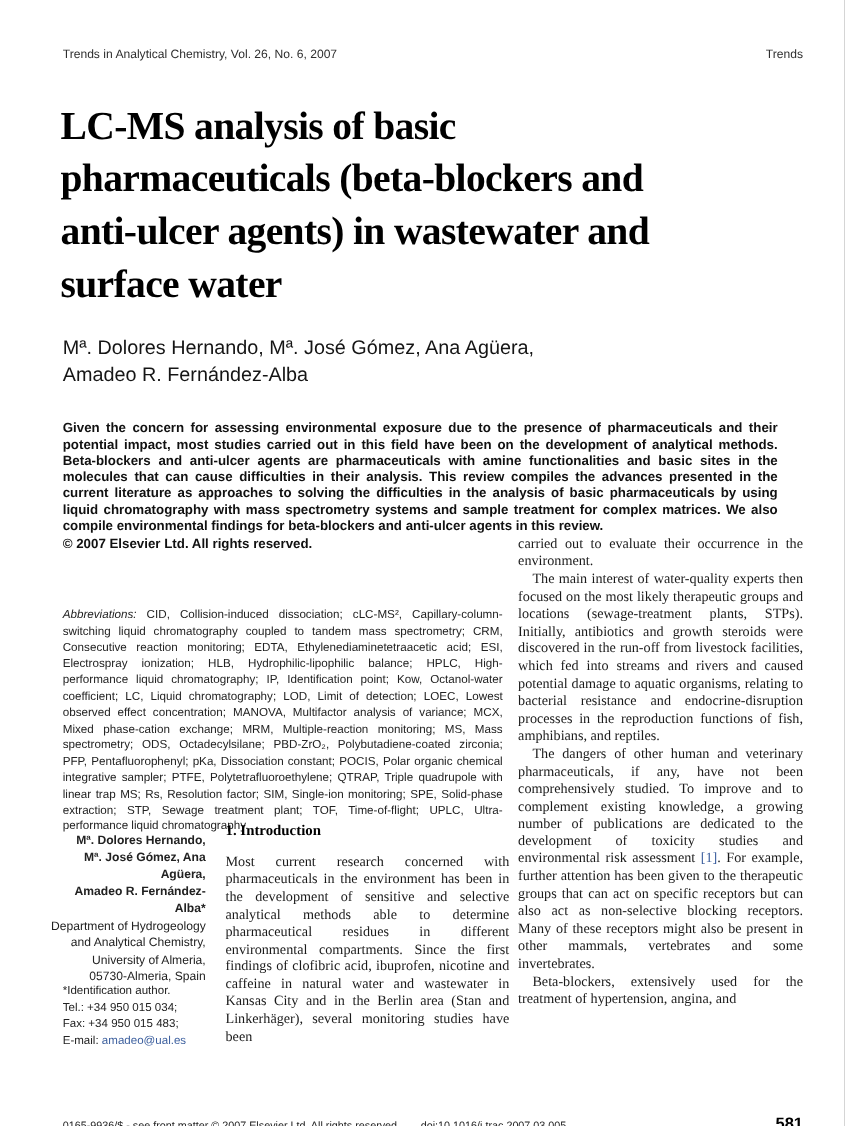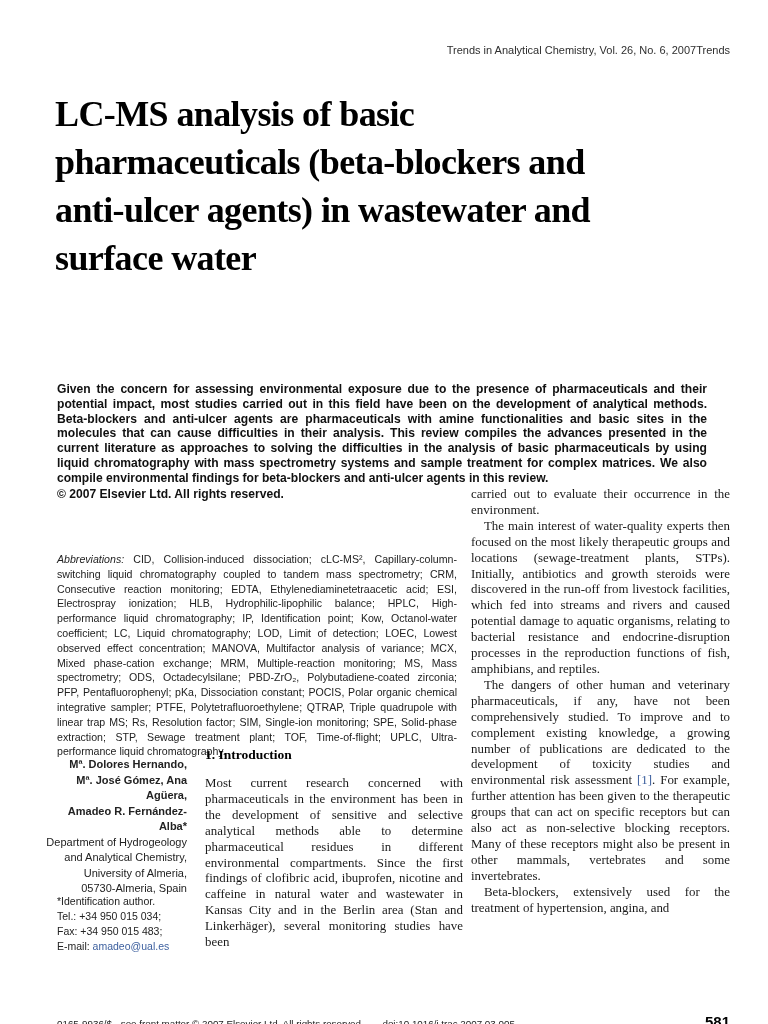--- a/index.html
+++ b/index.html
@@ -4,21 +4,21 @@
 <style>
   * { margin:0; padding:0; box-sizing:border-box; }
   html,body { background:#888; }
   .page {
     position:relative; width:768px; height:1024px; margin:0 auto;
     background:#ffffff; overflow:hidden;
     font-family:"Liberation Sans", sans-serif; color:#1a1a1a;
   }
   .running-header {
     position:absolute; top:44px; left:57px; right:38px;
-    display:flex; justify-content:flex-end;
+    display:flex; justify-content:space-between;
     font-size:11px; color:#2e2e2e;
   }
   .article-title {
     position:absolute; top:90px; left:55px; width:690px;
     font-family:"Liberation Serif", serif;
     font-weight:bold; font-size:36px; line-height:48px;
     letter-spacing:-0.6px; color:#000; white-space:pre-line;
   }
   .authors {
     position:absolute; top:304px; left:57px; width:600px;
@@ -73,20 +73,22 @@
   <div class="running-header">
     <span>Trends in Analytical Chemistry, Vol. 26, No. 6, 2007</span>
     <span>Trends</span>
   </div>
 
   <h1 class="article-title">LC-MS analysis of basic
 pharmaceuticals (beta-blockers and
 anti-ulcer agents) in wastewater and
 surface water</h1>
 
+  <div class="authors">Mª. Dolores Hernando, Mª. José Gómez, Ana Agüera,
+Amadeo R. Fernández-Alba</div>
 
   <div class="abstract">
     <div>Given the concern for assessing environmental exposure due to the presence of pharmaceuticals and their potential impact, most studies carried out in this field have been on the development of analytical methods. Beta-blockers and anti-ulcer agents are pharmaceuticals with amine functionalities and basic sites in the molecules that can cause difficulties in their analysis. This review compiles the advances presented in the current literature as approaches to solving the difficulties in the analysis of basic pharmaceuticals by using liquid chromatography with mass spectrometry systems and sample treatment for complex matrices. We also compile environmental findings for beta-blockers and anti-ulcer agents in this review.</div>
     <div class="copyright">© 2007 Elsevier Ltd. All rights reserved.</div>
   </div>
 
 
   <div class="kv-block abbreviations">
     <span class="kv-label">Abbreviations:</span>
     <span>CID, Collision-induced dissociation; cLC-MS², Capillary-column-switching liquid chromatography coupled to tandem mass spectrometry; CRM, Consecutive reaction monitoring; EDTA, Ethylenediaminetetraacetic acid; ESI, Electrospray ionization; HLB, Hydrophilic-lipophilic balance; HPLC, High-performance liquid chromatography; IP, Identification point; Kow, Octanol-water coefficient; LC, Liquid chromatography; LOD, Limit of detection; LOEC, Lowest observed effect concentration; MANOVA, Multifactor analysis of variance; MCX, Mixed phase-cation exchange; MRM, Multiple-reaction monitoring; MS, Mass spectrometry; ODS, Octadecylsilane; PBD-ZrO₂, Polybutadiene-coated zirconia; PFP, Pentafluorophenyl; pKa, Dissociation constant; POCIS, Polar organic chemical integrative sampler; PTFE, Polytetrafluoroethylene; QTRAP, Triple quadrupole with linear trap MS; Rs, Resolution factor; SIM, Single-ion monitoring; SPE, Solid-phase extraction; STP, Sewage treatment plant; TOF, Time-of-flight; UPLC, Ultra-performance liquid chromatography.</span>

